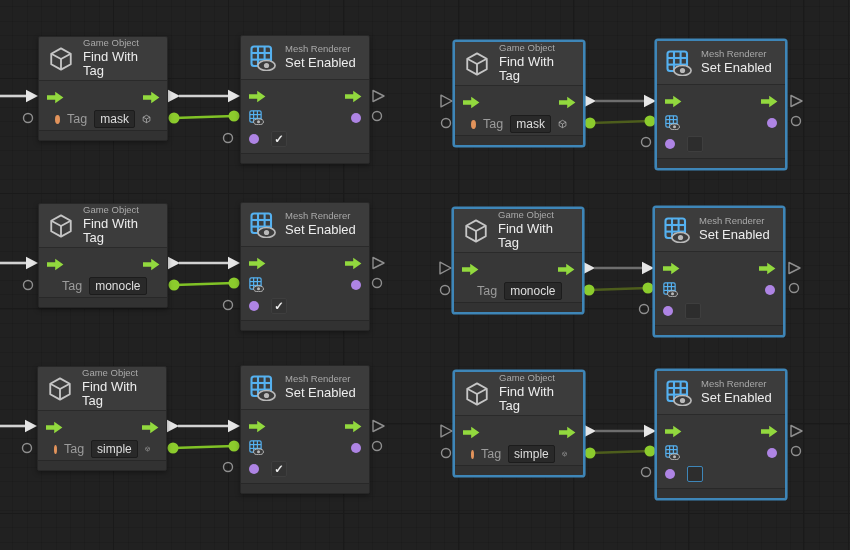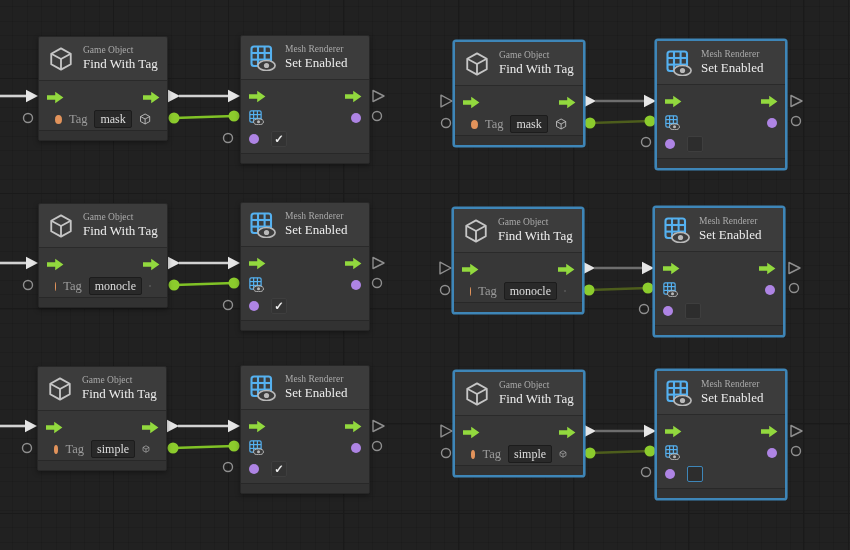--- a/index.html
+++ b/index.html
@@ -6,21 +6,20 @@
   body{width:850px;height:550px;overflow:hidden;font-family:"Liberation Sans",sans-serif;}
   .canvas{
     position:relative;width:850px;height:550px;
     background-color:#212121;
     background-image:
       repeating-linear-gradient(to right, #1a1a1a 0 1px, transparent 1px 115px),
       repeating-linear-gradient(to bottom, #1a1a1a 0 1px, transparent 1px 115px),
       repeating-linear-gradient(to right, rgba(0,0,0,0.10) 0 1px, transparent 1px 14.4px),
       repeating-linear-gradient(to bottom, rgba(0,0,0,0.10) 0 1px, transparent 1px 14.4px);
     background-position:-2px 0px, 0px -37px, -2px 0px, 0px -37px;
-    font-family:Liberation Serif, serif;
   }
   .wires{position:absolute;left:0;top:0;z-index:1;}
   .wl{stroke:#D2D2D2;stroke-width:2.6;}
   .wl.dim{stroke:#6E6E6E;}
   .tri{fill:#E6E6E6;}
   .gl{stroke:#80C226;stroke-width:2.6;}
   .gl.dim{stroke:#4D5D1C;}
   .gd{fill:#8CCC2D;}
   .hc{fill:none;stroke:#8F8F8F;stroke-width:1.4;}
   .ht{fill:none;stroke:#8F8F8F;stroke-width:1.4;stroke-linejoin:round;}

